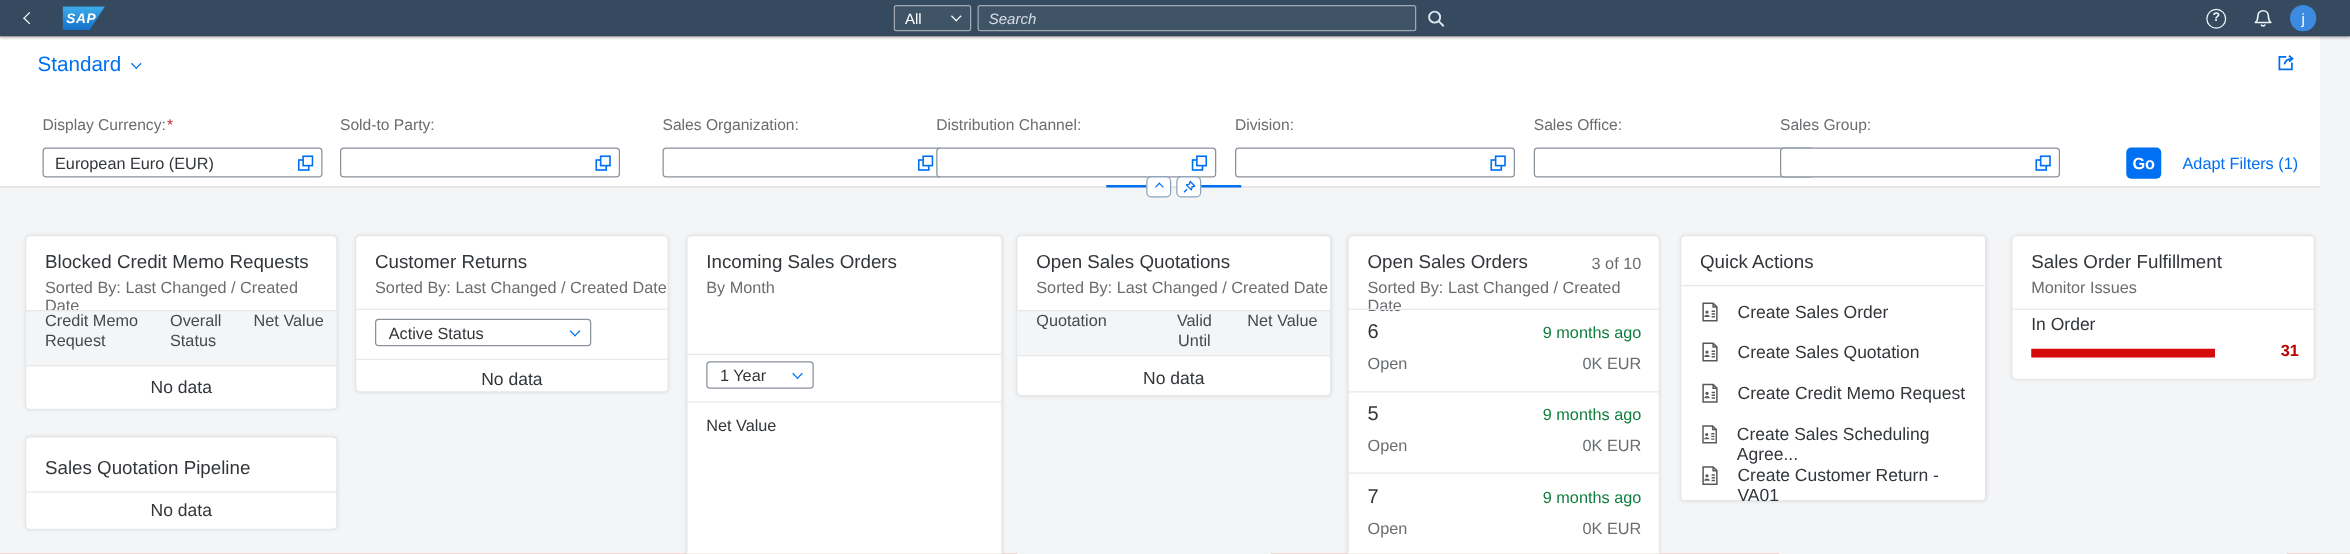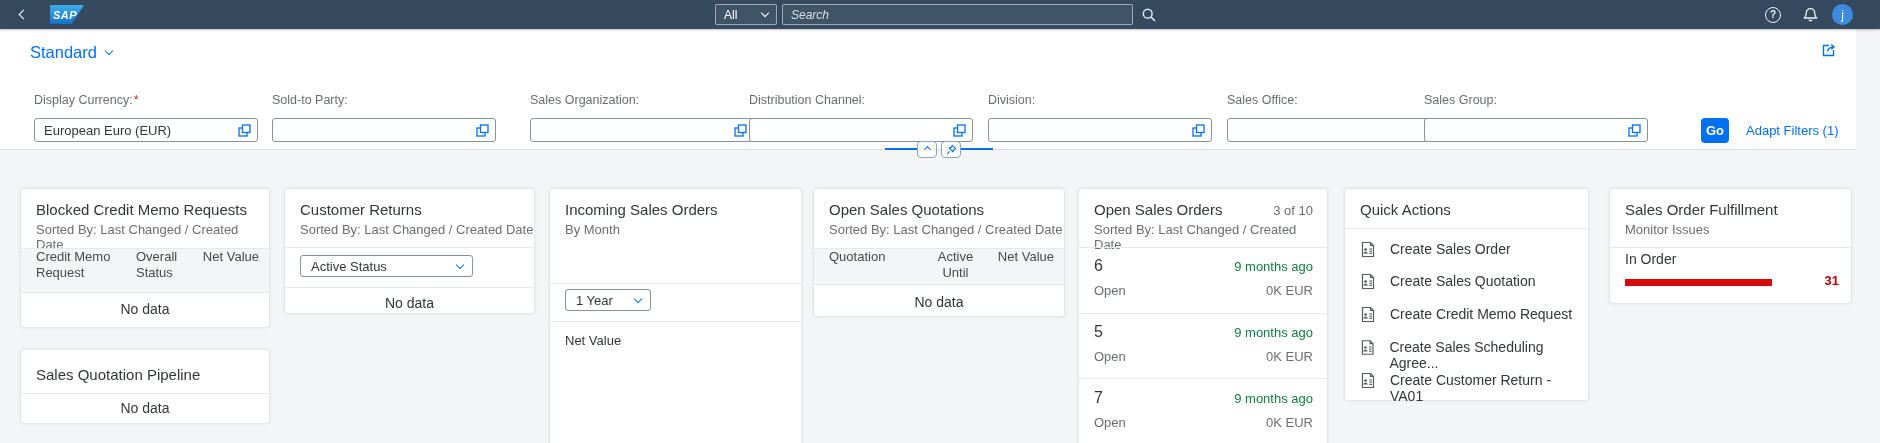--- a/index.html
+++ b/index.html
@@ -251,21 +251,21 @@
       </div>
       <div class="hline" style="top:132px;"></div>
       <div style="position:absolute;left:15px;top:144px;font-size:13px;color:#32363a;">Net Value</div>
     </div>
 
     <div class="card" style="left:813px;top:38px;width:252px;height:129px;">
       <div class="card-title">Open Sales Quotations</div>
       <div class="card-sub">Sorted By: Last Changed / Created Date</div>
       <div class="thead" style="top:59px;height:37px;">
         <span class="c1">Quotation</span>
-        <span class="c2" style="text-align:center;">Active Until</span>
+        <span class="c2" style="text-align:center;">Valid Until</span>
         <span class="c3">Net Value</span>
       </div>
       <div class="no-data" style="top:105px;">No data</div>
     </div>
 
     <div class="card" style="left:1078px;top:38px;width:250px;height:270px;">
       <div class="card-title">Open Sales Orders</div>
       <div class="counter">3 of 10</div>
       <div class="card-sub">Sorted By: Last Changed / Created Date</div>
       <div class="hline" style="top:58px;"></div>

